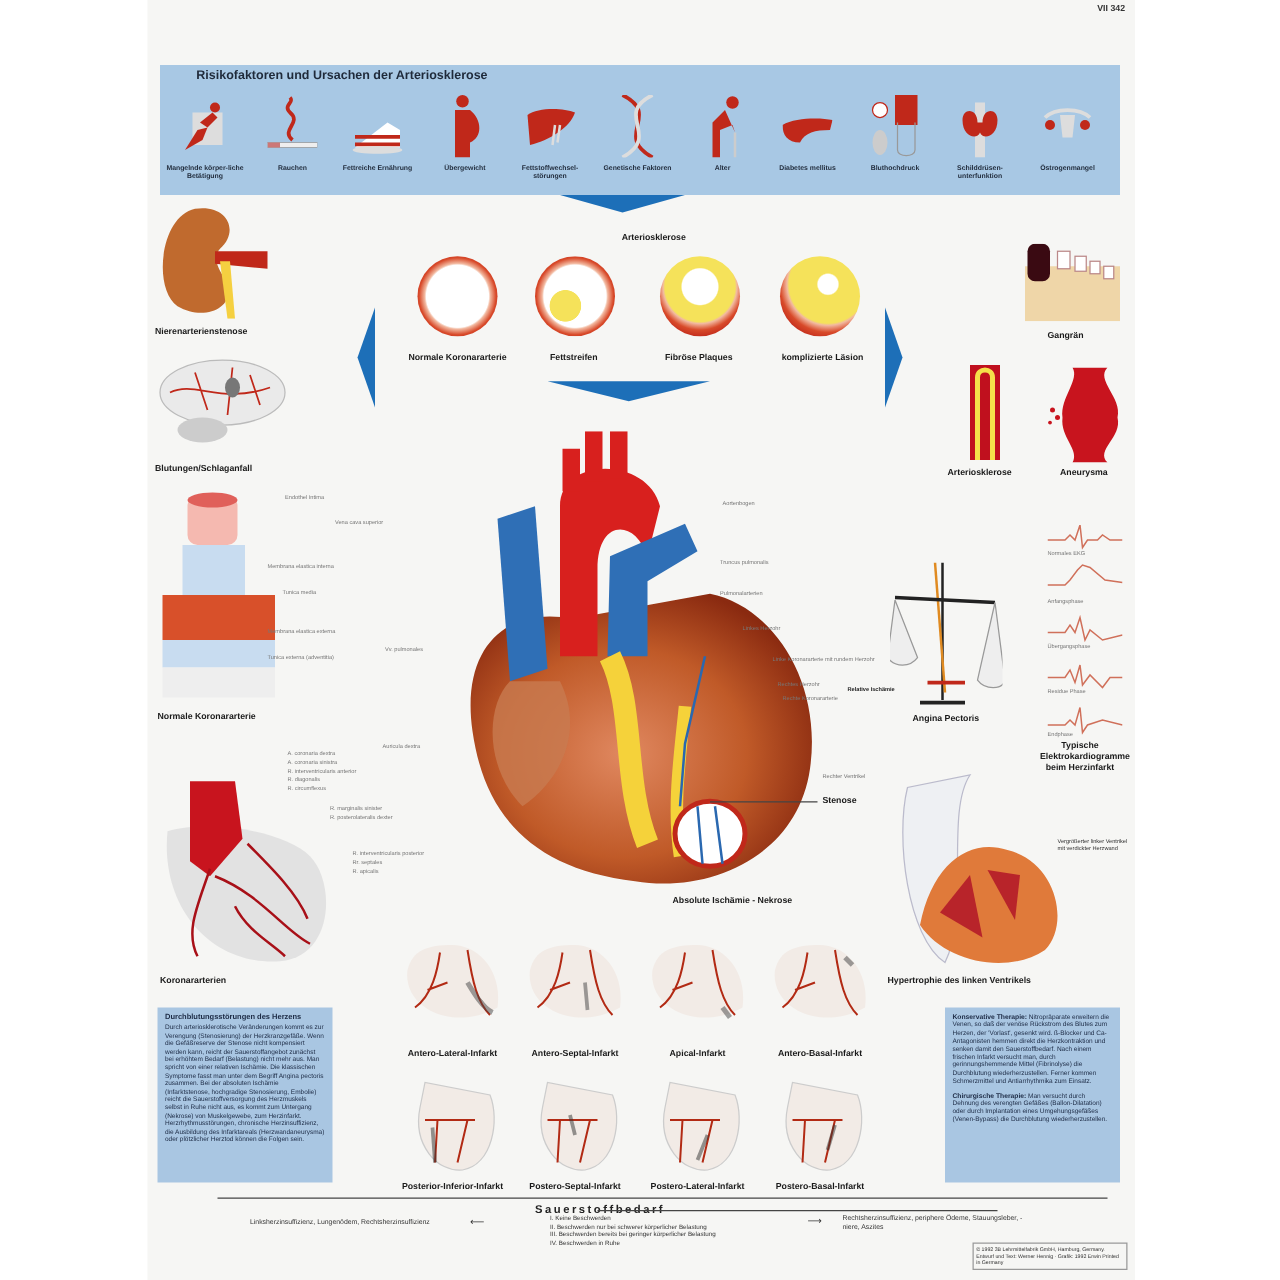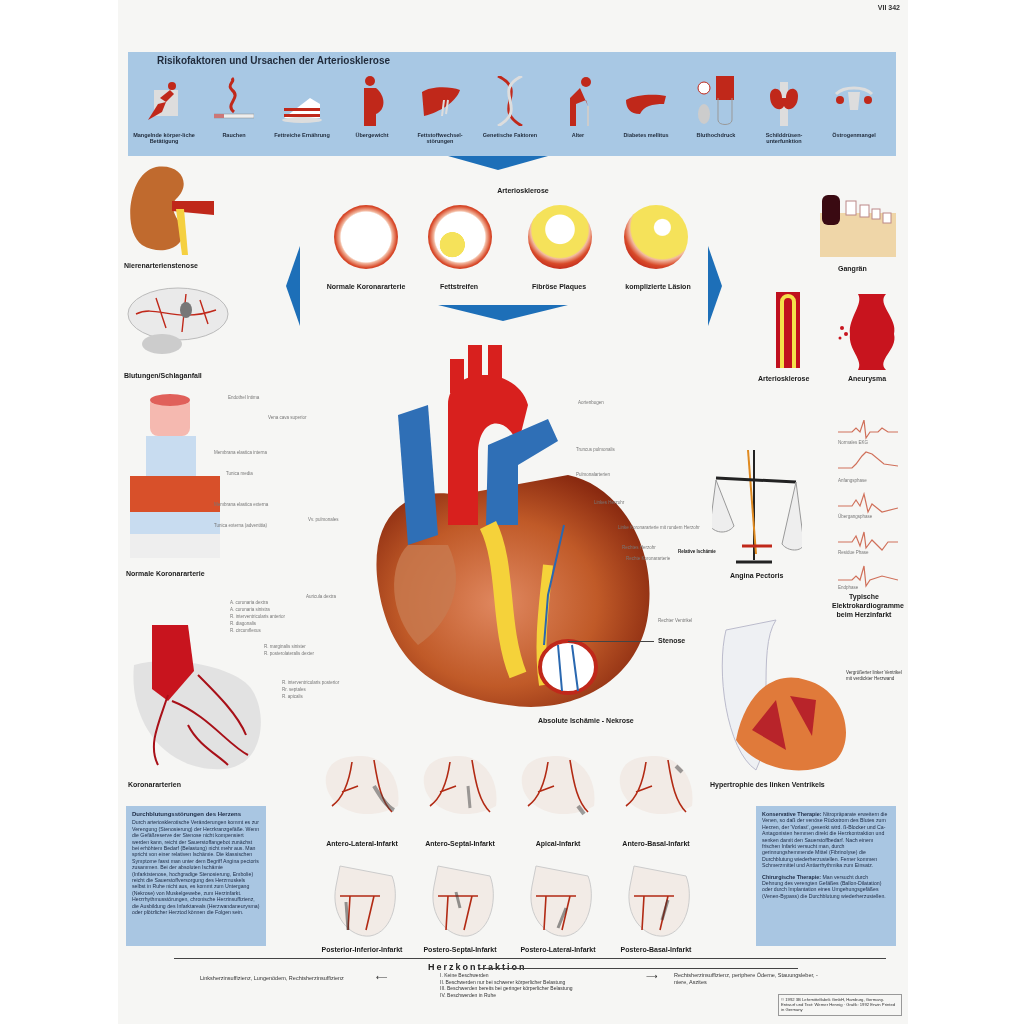--- a/index.html
+++ b/index.html
@@ -339,21 +339,21 @@
         <path d="M10 40 L50 40 M20 40 L18 74 M44 40 L36 74" stroke="#b22a14" stroke-width="1.6" fill="none"></path>
         <path d="M44 44 L38 64" stroke="#333" stroke-width="3" opacity="0.5"></path>
       </svg>
     <div class="lbl" style="left:0;top:204px;width:100px;">Posterior-Inferior-Infarkt</div>
     <div class="lbl" style="left:98px;top:204px;width:100px;">Postero-Septal-Infarkt</div>
     <div class="lbl" style="left:196px;top:204px;width:100px;">Postero-Lateral-Infarkt</div>
     <div class="lbl" style="left:294px;top:204px;width:100px;">Postero-Basal-Infarkt</div>
   </div>
 
   <div class="abs" style="left:56px;top:958px;width:712px;height:1px;background:#444;"></div>
-  <div class="abs" style="left:306px;top:962px;font-size:9px;font-weight:bold;letter-spacing:2px;color:#222;background:#f6f6f4;padding:0 4px;">Herzkontraktion</div>
+  <div class="abs" style="left:306px;top:962px;font-size:9px;font-weight:bold;letter-spacing:2px;color:#222;background:#f6f6f4;padding:0 4px;">Sauerstoffbedarf</div>
   <div class="abs" style="left:360px;top:968px;width:320px;height:1px;background:#444;"></div>
   <div class="abs" style="left:82px;top:975px;font-size:5.5px;color:#333;">Linksherzinsuffizienz, Lungenödem, Rechtsherzinsuffizienz</div>
   <div class="abs" style="left:258px;top:973px;font-size:8px;color:#333;">⟵</div>
   <div class="abs" style="left:322px;top:972px;font-size:5px;line-height:6.6px;color:#333;">
     <div>I.   Keine Beschwerden</div>
     <div>II.  Beschwerden nur bei schwerer körperlicher Belastung</div>
     <div>III. Beschwerden bereits bei geringer körperlicher Belastung</div>
     <div>IV.  Beschwerden in Ruhe</div>
   </div>
   <div class="abs" style="left:528px;top:972px;font-size:8px;color:#333;">⟶</div>

